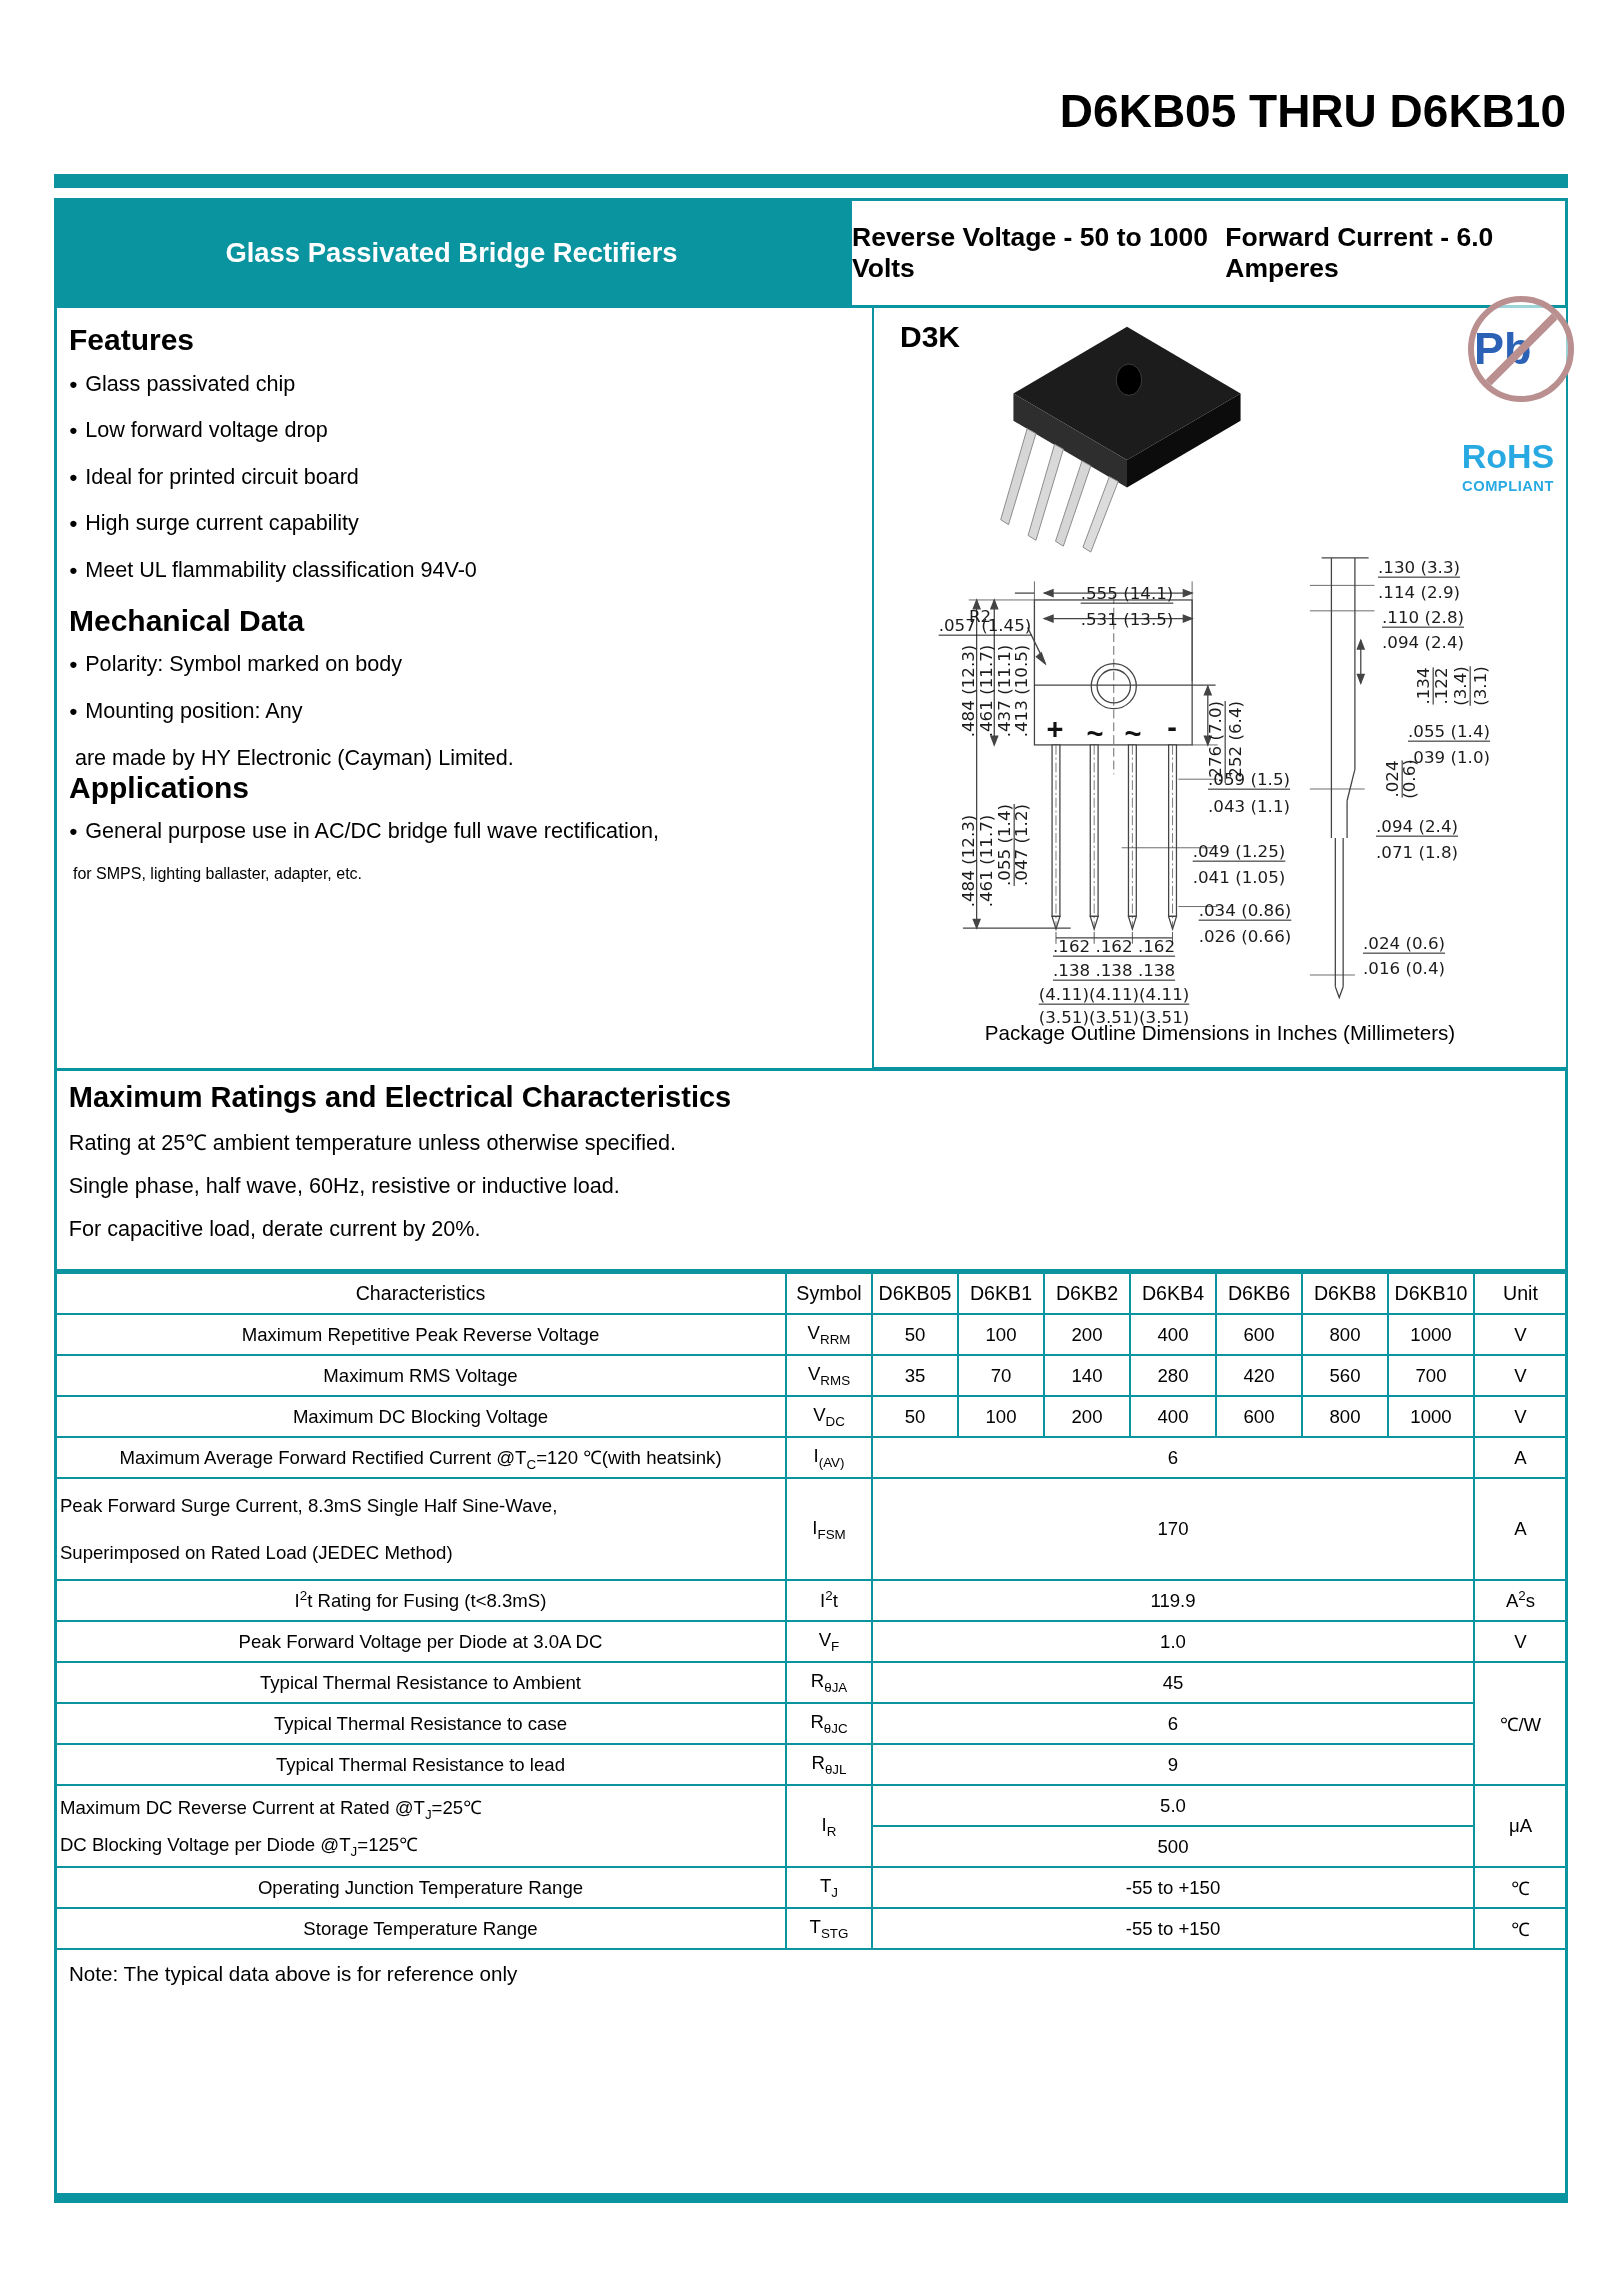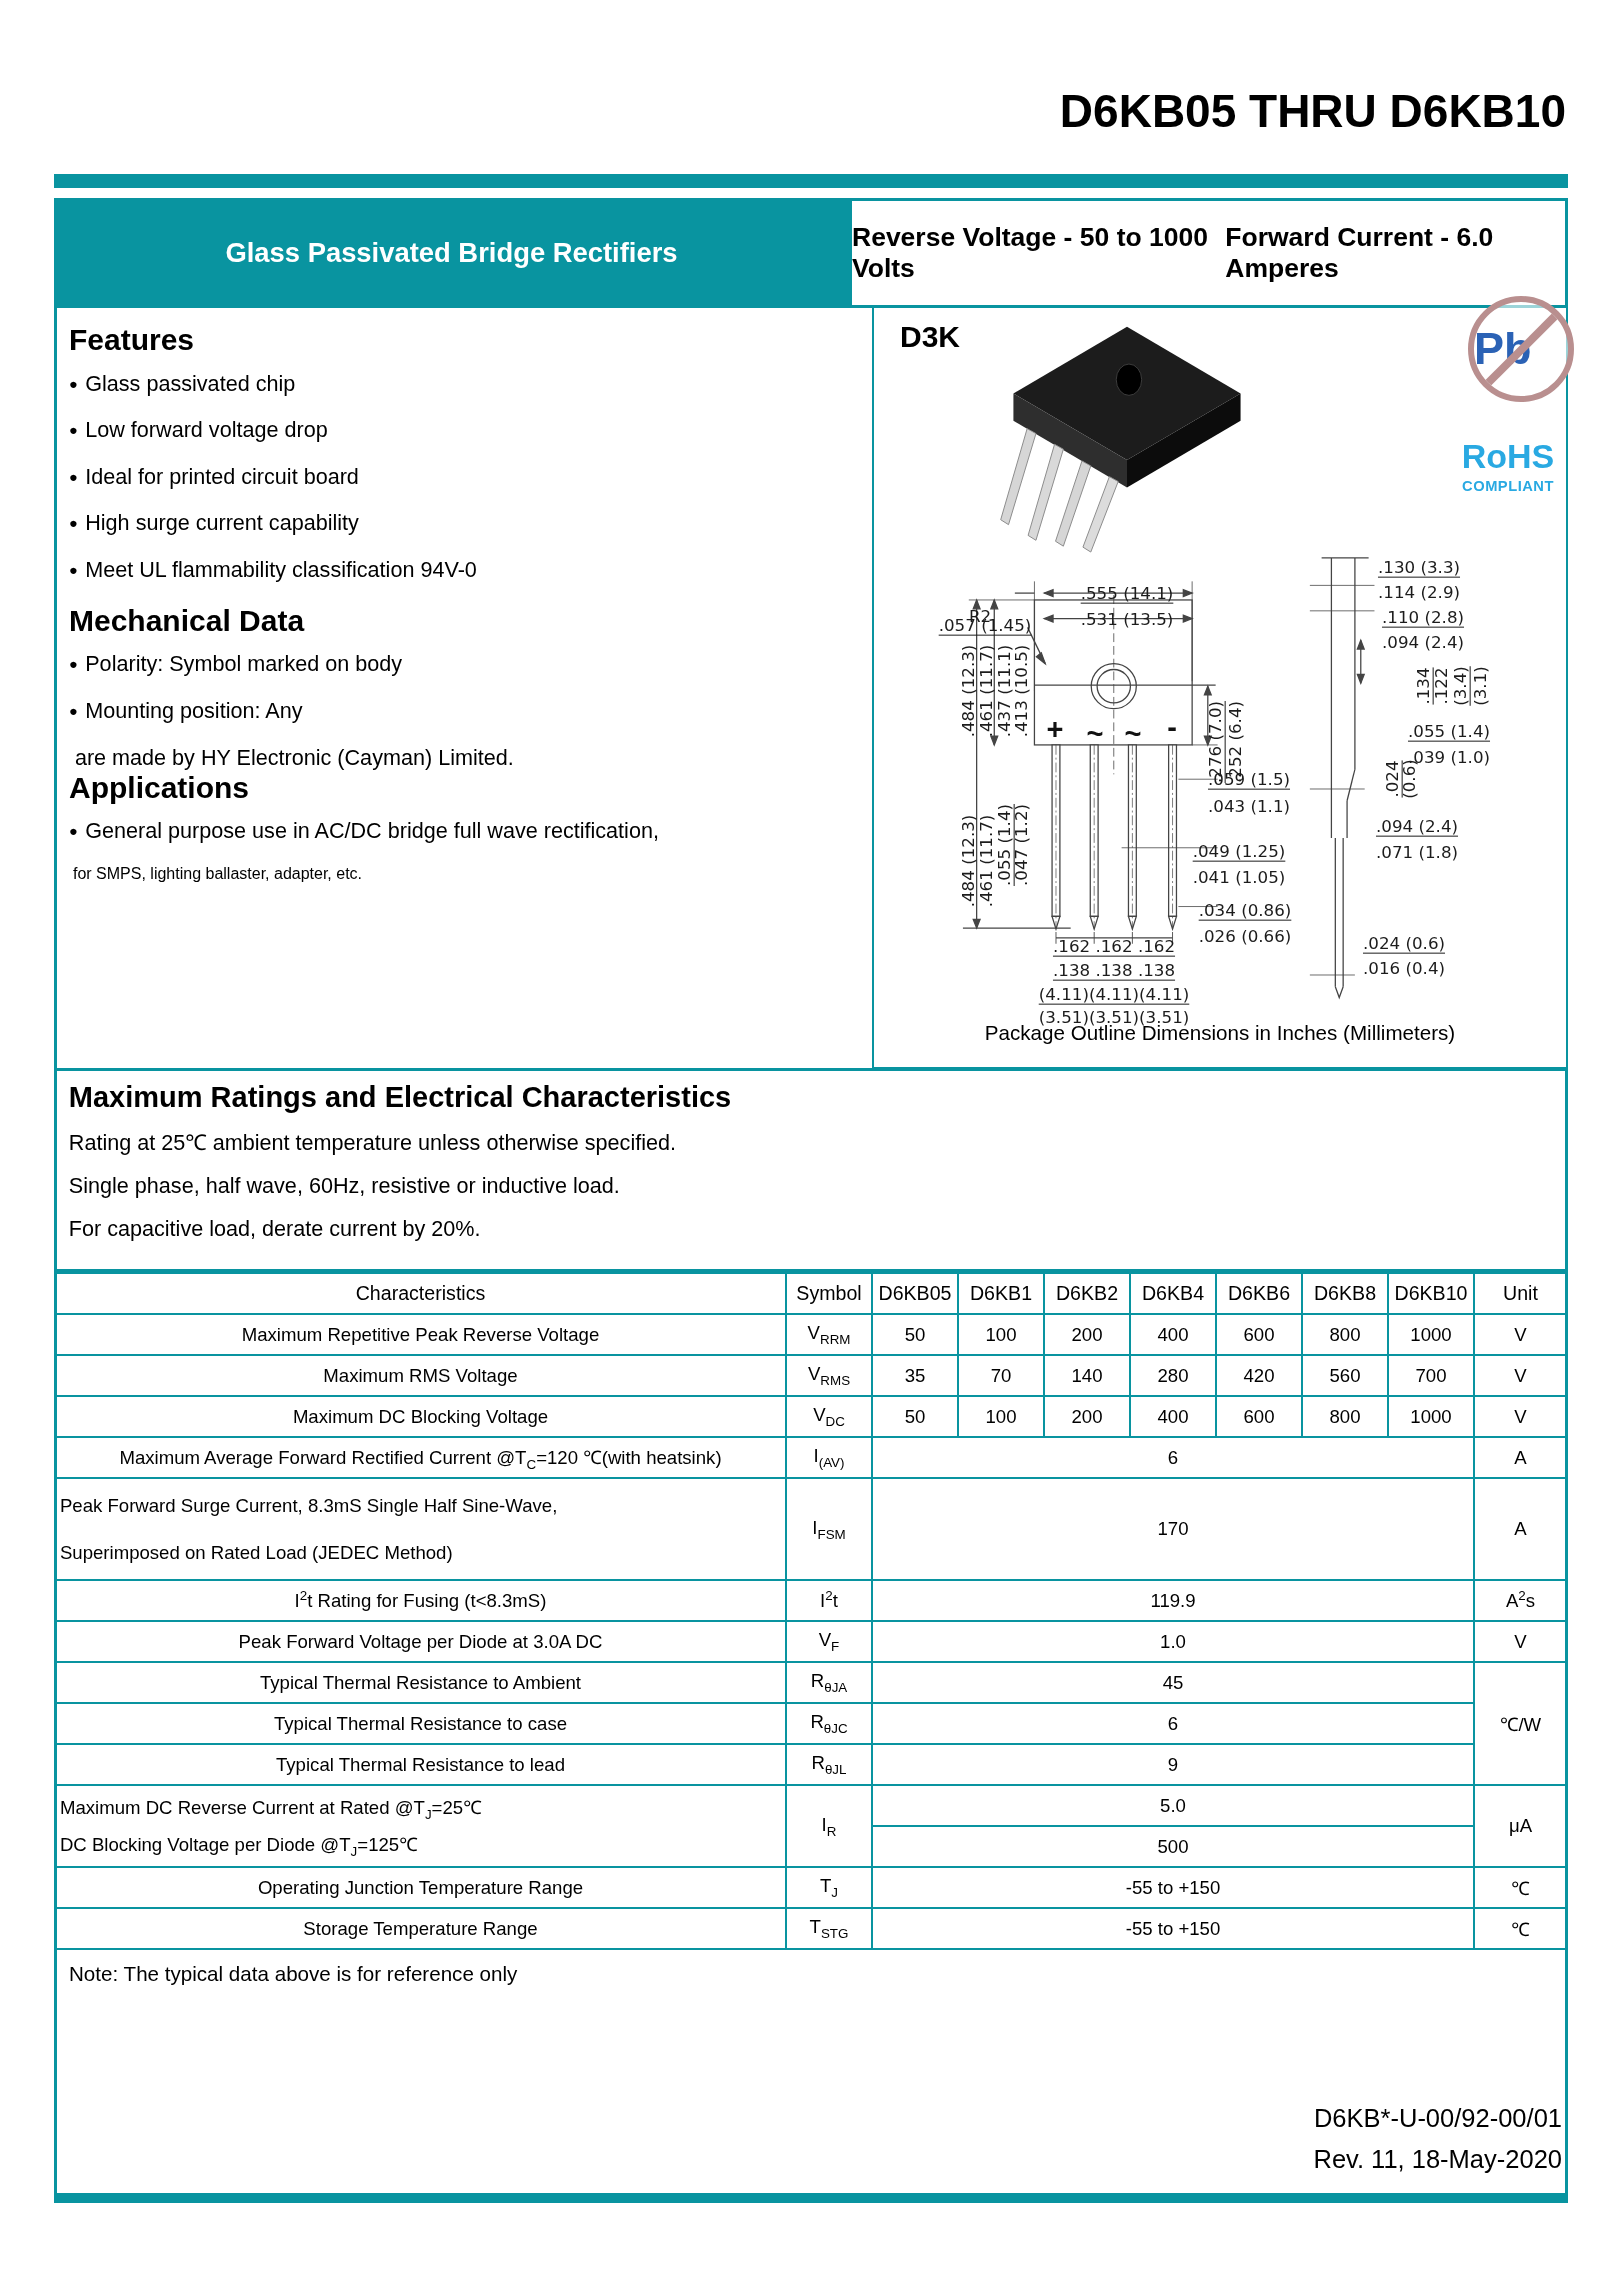--- a/index.html
+++ b/index.html
@@ -395,19 +395,15 @@
       <td class="lbl">Storage Temperature Range</td>
       <td><span>T</span><sub>STG</sub></td>
       <td colspan="7">-55 to +150</td>
       <td>℃</td>
     </tr>
   </tbody>
     </table>
 
   <div class="note">Note: The typical data above is for reference only</div>
 
-  <div class="footer">
-    <div>D6KB*-U-00/92-00/01</div>
-    <div>Rev. 11, 18-May-2020</div>
-  </div>
 
 </div>
 
 
 </body></html>

